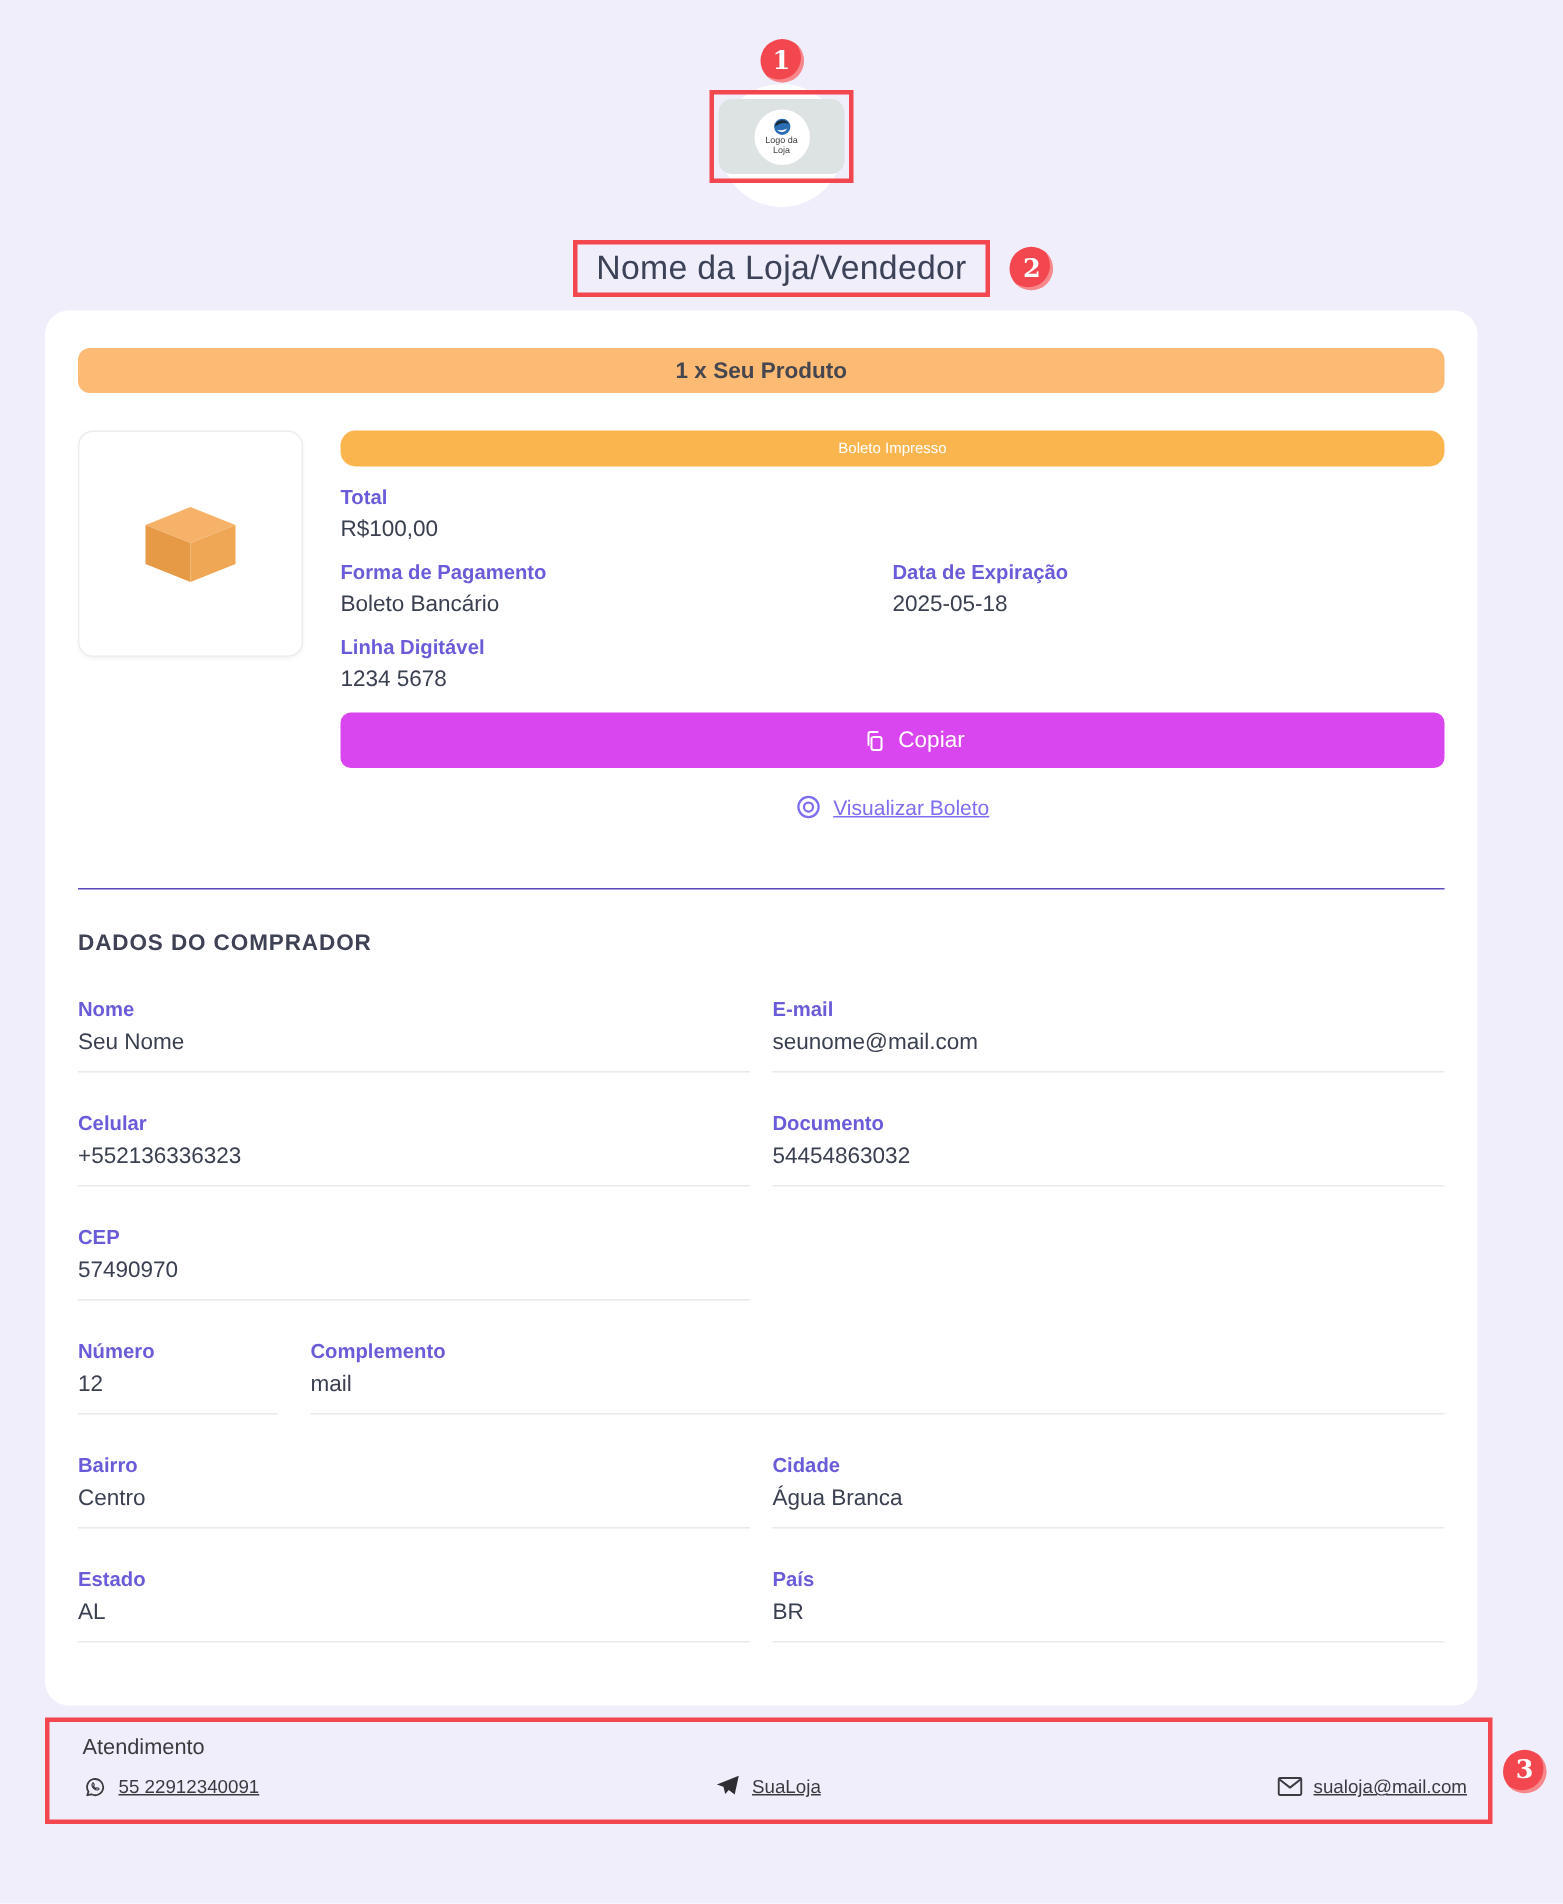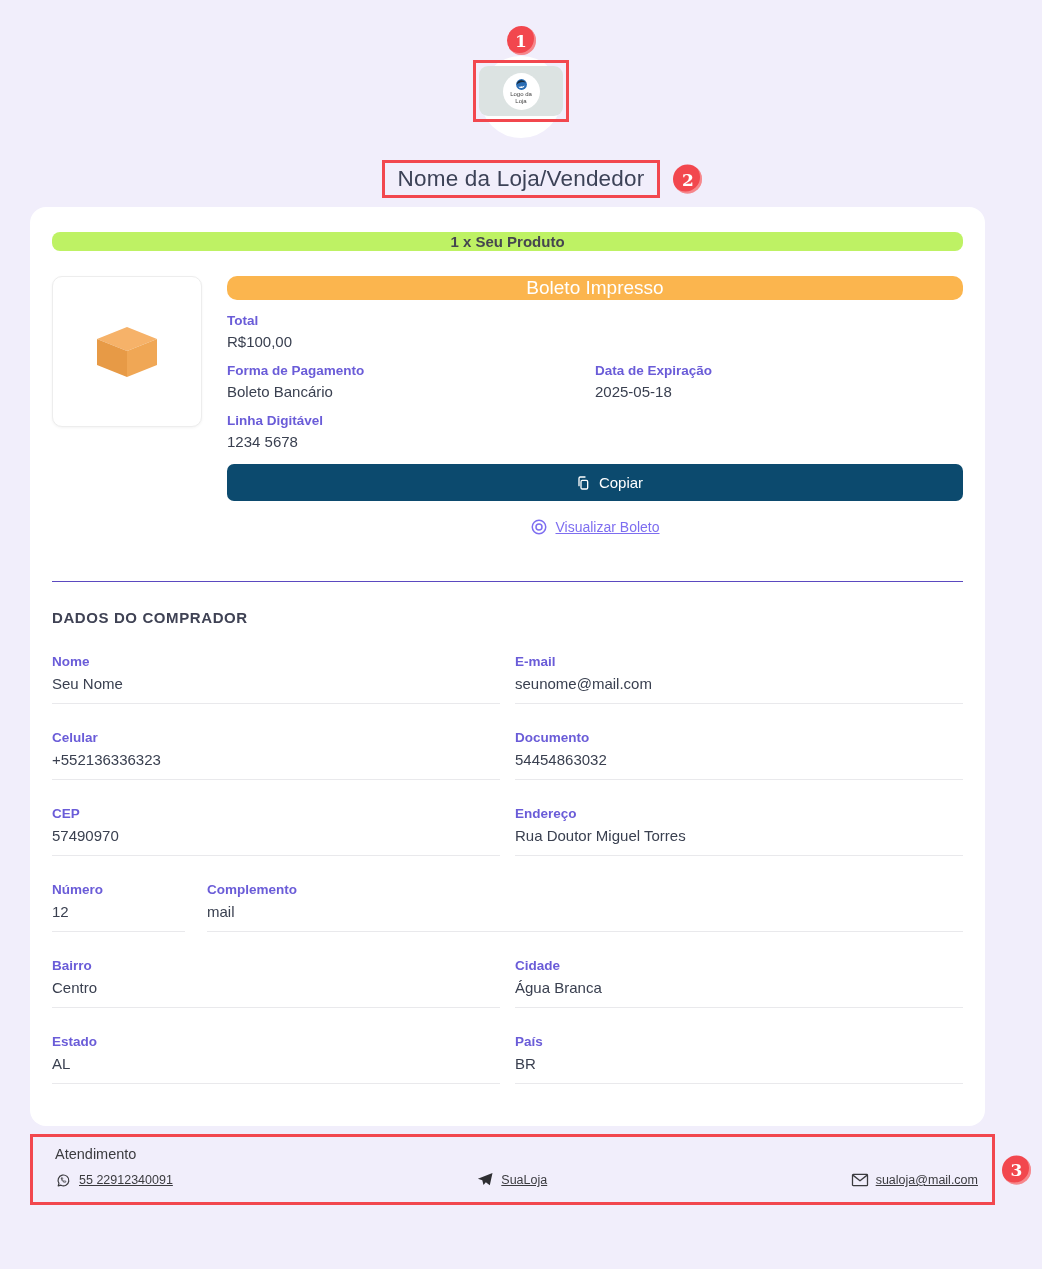--- a/index.html
+++ b/index.html
@@ -47,46 +47,46 @@
     font-size:22.5px; color:#3c4257; letter-spacing:.2px;
   }
   .title-row .num-badge { position:absolute; right:-42px; top:50%; transform:translateY(-50%); }
   
   .card {
     background:#fff; border-radius:16px;
     margin:9px 30px 0 30px; width:955px;
     padding:25px 22px 42px 22px;
   }
   .product-header {
-    background:#bef264; border-radius:8px; height:19px;
+    background:#fdba74; border-radius:8px; height:30px;
     display:flex; align-items:center; justify-content:center;
     font-size:15px; font-weight:bold; color:#45464f;
   }
   .product-row { display:flex; margin-top:25px; gap:25px; }
   .product-img-box {
     width:150px; height:151px; background:#fff;
     border:1px solid #ededed; border-radius:10px;
     box-shadow:0 1px 3px rgba(0,0,0,.05);
     display:flex; align-items:center; justify-content:center;
     flex-shrink:0;
   }
   .details-col { flex:1; min-width:0; }
   .pay-banner {
     background:#fbb54e; border-radius:10px; height:24px;
     display:flex; align-items:center; justify-content:center;
-    color:#fff; font-size:19px;
+    color:#fff; font-size:10px;
   }
   .fgroup { margin-top:13px; }
   .flabel { font-size:13.5px; font-weight:bold; color:#6a5cd8; }
   .fvalue { font-size:15px; color:#3a4050; margin-top:5px; }
   .two-col { display:flex; }
   .two-col > div { width:50%; }
   .copy-btn {
     margin-top:14px; width:100%; height:37px;
-    background:#0c4a6e; border:none; border-radius:7px;
+    background:#d946ef; border:none; border-radius:7px;
     color:#fff; font-size:15px; font-family:inherit;
     display:flex; align-items:center; justify-content:center; gap:8px;
     cursor:pointer;
     padding-left:28px;
   }
   .view-link-row { margin-top:17px; display:flex; justify-content:center; }
   .view-link {
     display:flex; align-items:center; gap:7px;
     color:#7e6ef0; font-size:14px; text-decoration:none; cursor:pointer;
   }
@@ -230,24 +230,20 @@
       </div>
       <div class="field">
         <div class="flabel">Documento</div>
         <div class="val">54454863032</div>
       </div>
     </div>
     <div class="form-row">
       <div class="field">
         <div class="flabel">CEP</div>
         <div class="val">57490970</div>
-      </div>
-      <div class="field">
-        <div class="flabel">Endereço</div>
-        <div class="val">Rua Doutor Miguel Torres</div>
       </div>
     </div>
     <div class="form-row special">
       <div class="field narrow">
         <div class="flabel">Número</div>
         <div class="val">12</div>
       </div>
       <div class="field wide">
         <div class="flabel">Complemento</div>
         <div class="val">mail</div>

